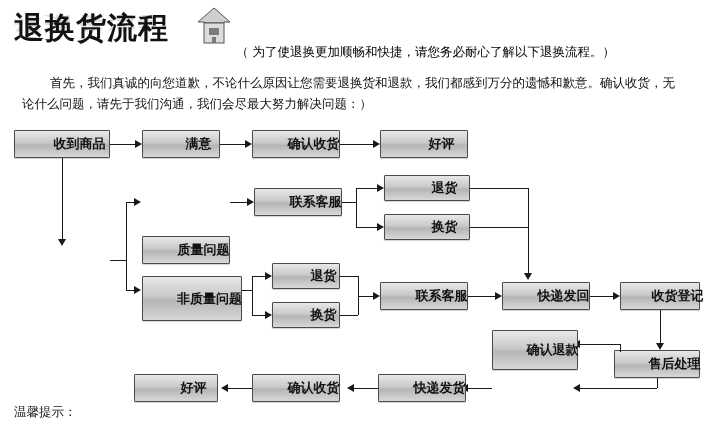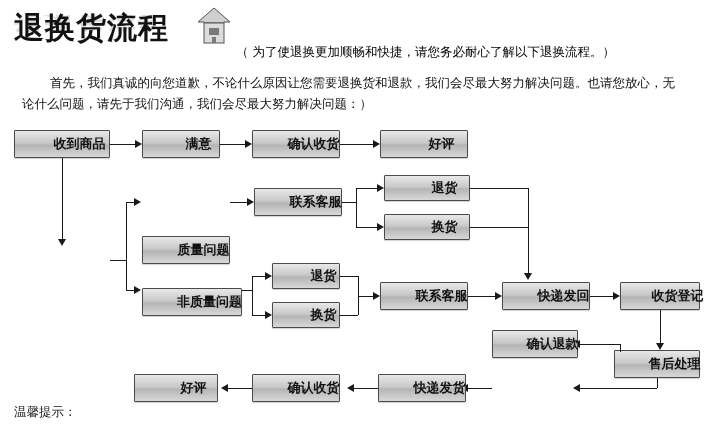--- a/index.html
+++ b/index.html
@@ -99,21 +99,21 @@
       <polygon points="18,2 34,16 28,16 28,17 8,17 8,16 2,16" fill="#cfcfcf" stroke="#555" stroke-width="1"></polygon>
       <rect x="8" y="17" width="20" height="20" fill="#dcdcdc" stroke="#555" stroke-width="1"></rect>
       <rect x="13" y="22" width="10" height="7" fill="#7a7a7a"></rect>
       <rect x="16" y="31" width="4" height="6" fill="#7a7a7a"></rect>
     </svg>
   </div>
 
   <div class="headnote">（ 为了使退换更加顺畅和快捷，请您务必耐心了解以下退换流程。）</div>
 
   <div class="para">
-    <span>首先，我们真诚的向您道歉，不论什么原因让您需要退换货和退款，我们会尽最大努力解决问题。也请您放心，无</span>
+    <span>首先，我们真诚的向您道歉，不论什么原因让您需要退换货和退款，我们都感到万分的遗憾和歉意。确认收货，无</span>
     <span class="l2">论什么问题，请先于我们沟通，我们会尽最大努力解决问题：）</span>
   </div>
 
   <div class="footnote">温馨提示：</div>
 
   <div class="box" style="left:14px;top:130px;width:96px;height:28px;">收到商品</div>
   <div class="ln lnh" style="left:110px;top:144px;width:26px;"></div>
   <div class="arrow-r" style="left:135px;top:139.5px;"></div>
 
   <div class="box" style="left:142px;top:130px;width:78px;height:28px;">满意</div>
@@ -153,21 +153,21 @@
   <div class="arrow-r" style="left:377px;top:222.5px;"></div>
 
   <div class="box" style="left:384px;top:175px;width:86px;height:26px;">退货</div>
   <div class="box" style="left:384px;top:214px;width:86px;height:26px;">换货</div>
 
   <div class="ln lnh" style="left:470px;top:188px;width:58px;"></div>
   <div class="ln lnh" style="left:470px;top:227px;width:58px;"></div>
   <div class="ln lnv" style="left:528px;top:188px;height:86px;"></div>
   <div class="arrow-d" style="left:523.5px;top:273px;"></div>
 
-  <div class="box" style="left:142px;top:288px;width:100px;height:28px;">非质量问题</div>
+  <div class="box" style="left:142px;top:276px;width:100px;height:45px;">非质量问题</div>
 
   <div class="ln lnh" style="left:242px;top:290px;width:10px;"></div>
   <div class="ln lnv" style="left:252px;top:276px;height:40px;"></div>
   <div class="ln lnh" style="left:252px;top:276px;width:14px;"></div>
   <div class="arrow-r" style="left:265px;top:271.5px;"></div>
   <div class="ln lnh" style="left:252px;top:315px;width:14px;"></div>
   <div class="arrow-r" style="left:265px;top:310.5px;"></div>
 
   <div class="box" style="left:272px;top:263px;width:68px;height:26px;">退货</div>
   <div class="box" style="left:272px;top:302px;width:68px;height:26px;">换货</div>
@@ -190,21 +190,21 @@
   <div class="box" style="left:620px;top:282px;width:80px;height:28px;">收货登记</div>
   <div class="ln lnv" style="left:660px;top:310px;height:34px;"></div>
   <div class="arrow-d" style="left:655.5px;top:343px;"></div>
 
   <div class="box" style="left:614px;top:350px;width:86px;height:28px;">售后处理</div>
 
   <div class="ln lnh" style="left:578px;top:344px;width:42px;"></div>
   <div class="ln lnv" style="left:620px;top:344px;height:8px;"></div>
   <div class="arrow-l" style="left:573px;top:339.5px;"></div>
 
-  <div class="box" style="left:492px;top:330px;width:86px;height:28px;">确认退款</div>
+  <div class="box" style="left:492px;top:330px;width:86px;height:40px;">确认退款</div>
 
   <div class="ln lnv" style="left:657px;top:378px;height:10px;"></div>
   <div class="ln lnh" style="left:578px;top:388px;width:79px;"></div>
   <div class="arrow-l" style="left:573px;top:383.5px;"></div>
 
   <div class="ln lnh" style="left:466px;top:388px;width:26px;"></div>
   <div class="arrow-l" style="left:461px;top:383.5px;"></div>
 
   <div class="box" style="left:378px;top:374px;width:88px;height:28px;">快递发货</div>
   <div class="ln lnh" style="left:352px;top:388px;width:26px;"></div>

